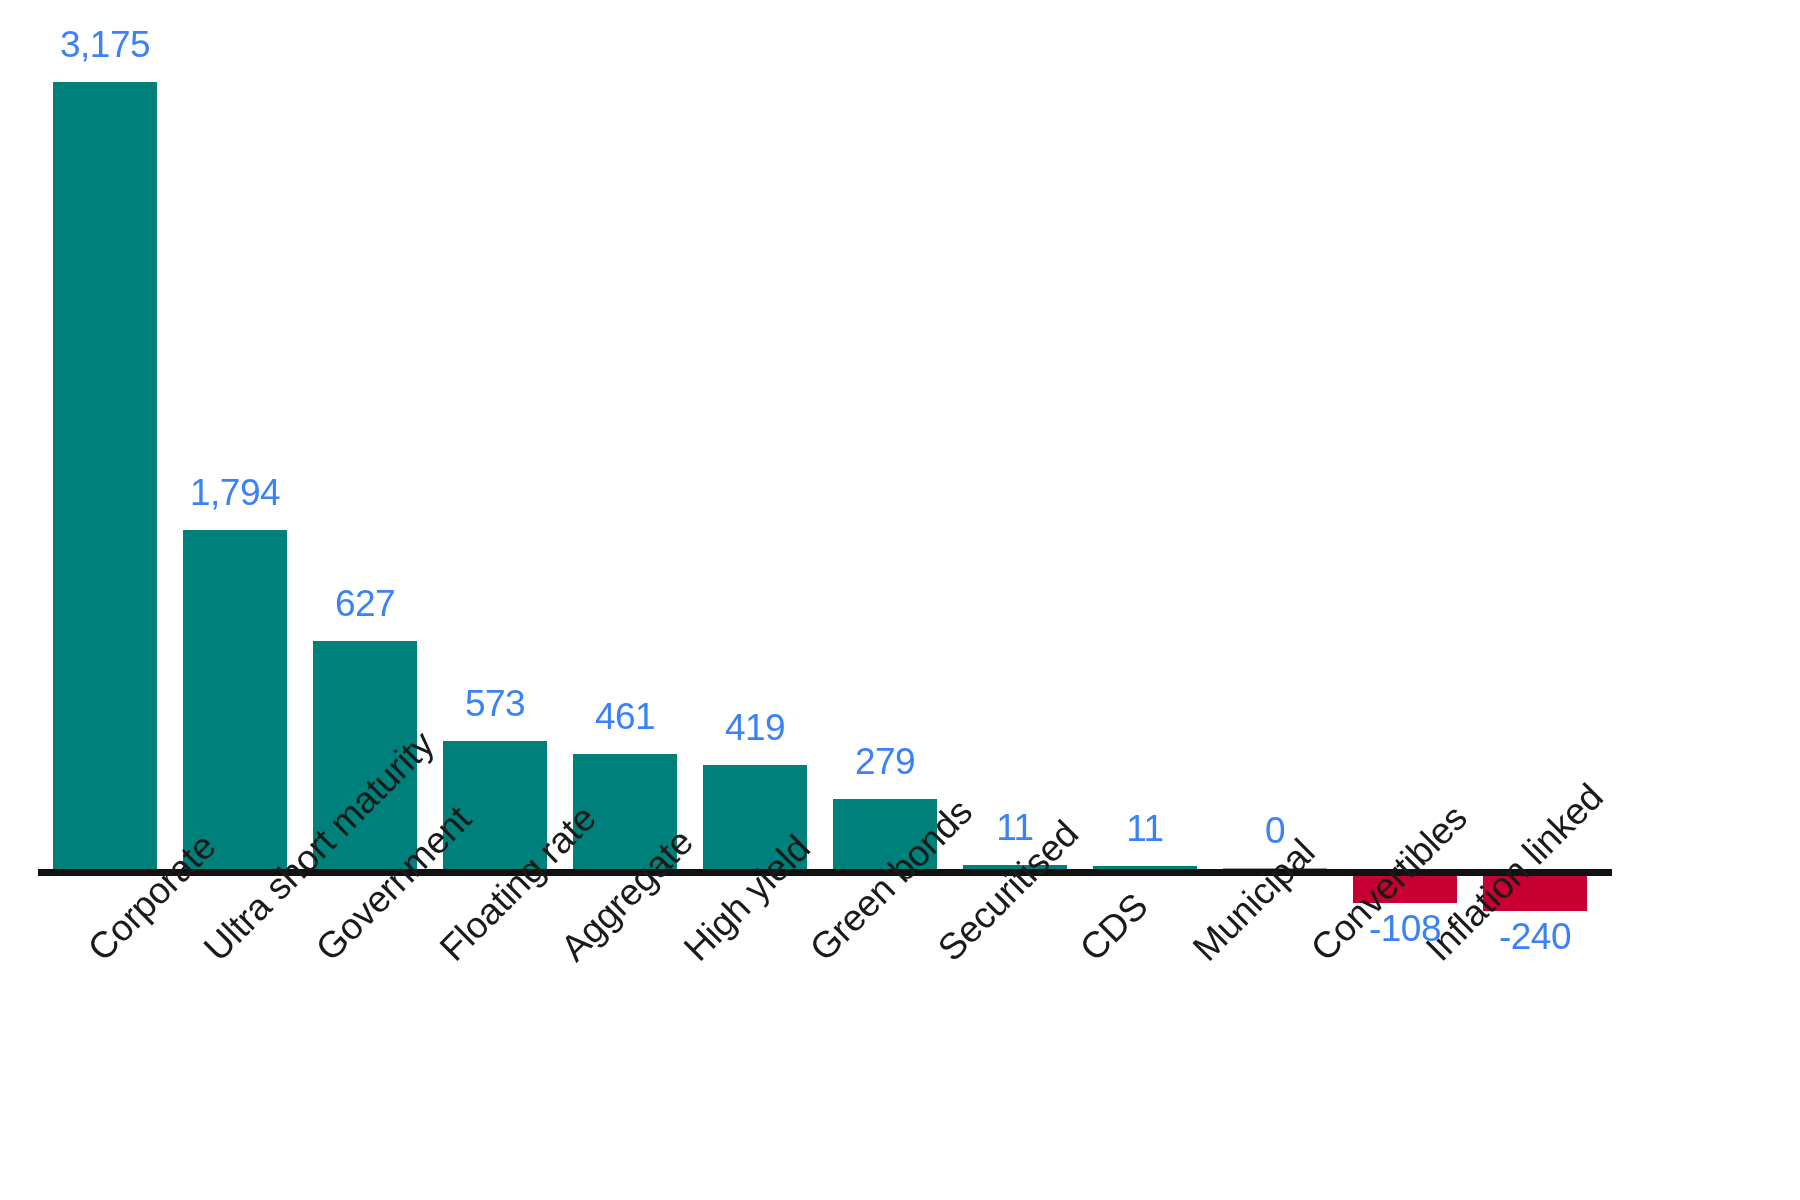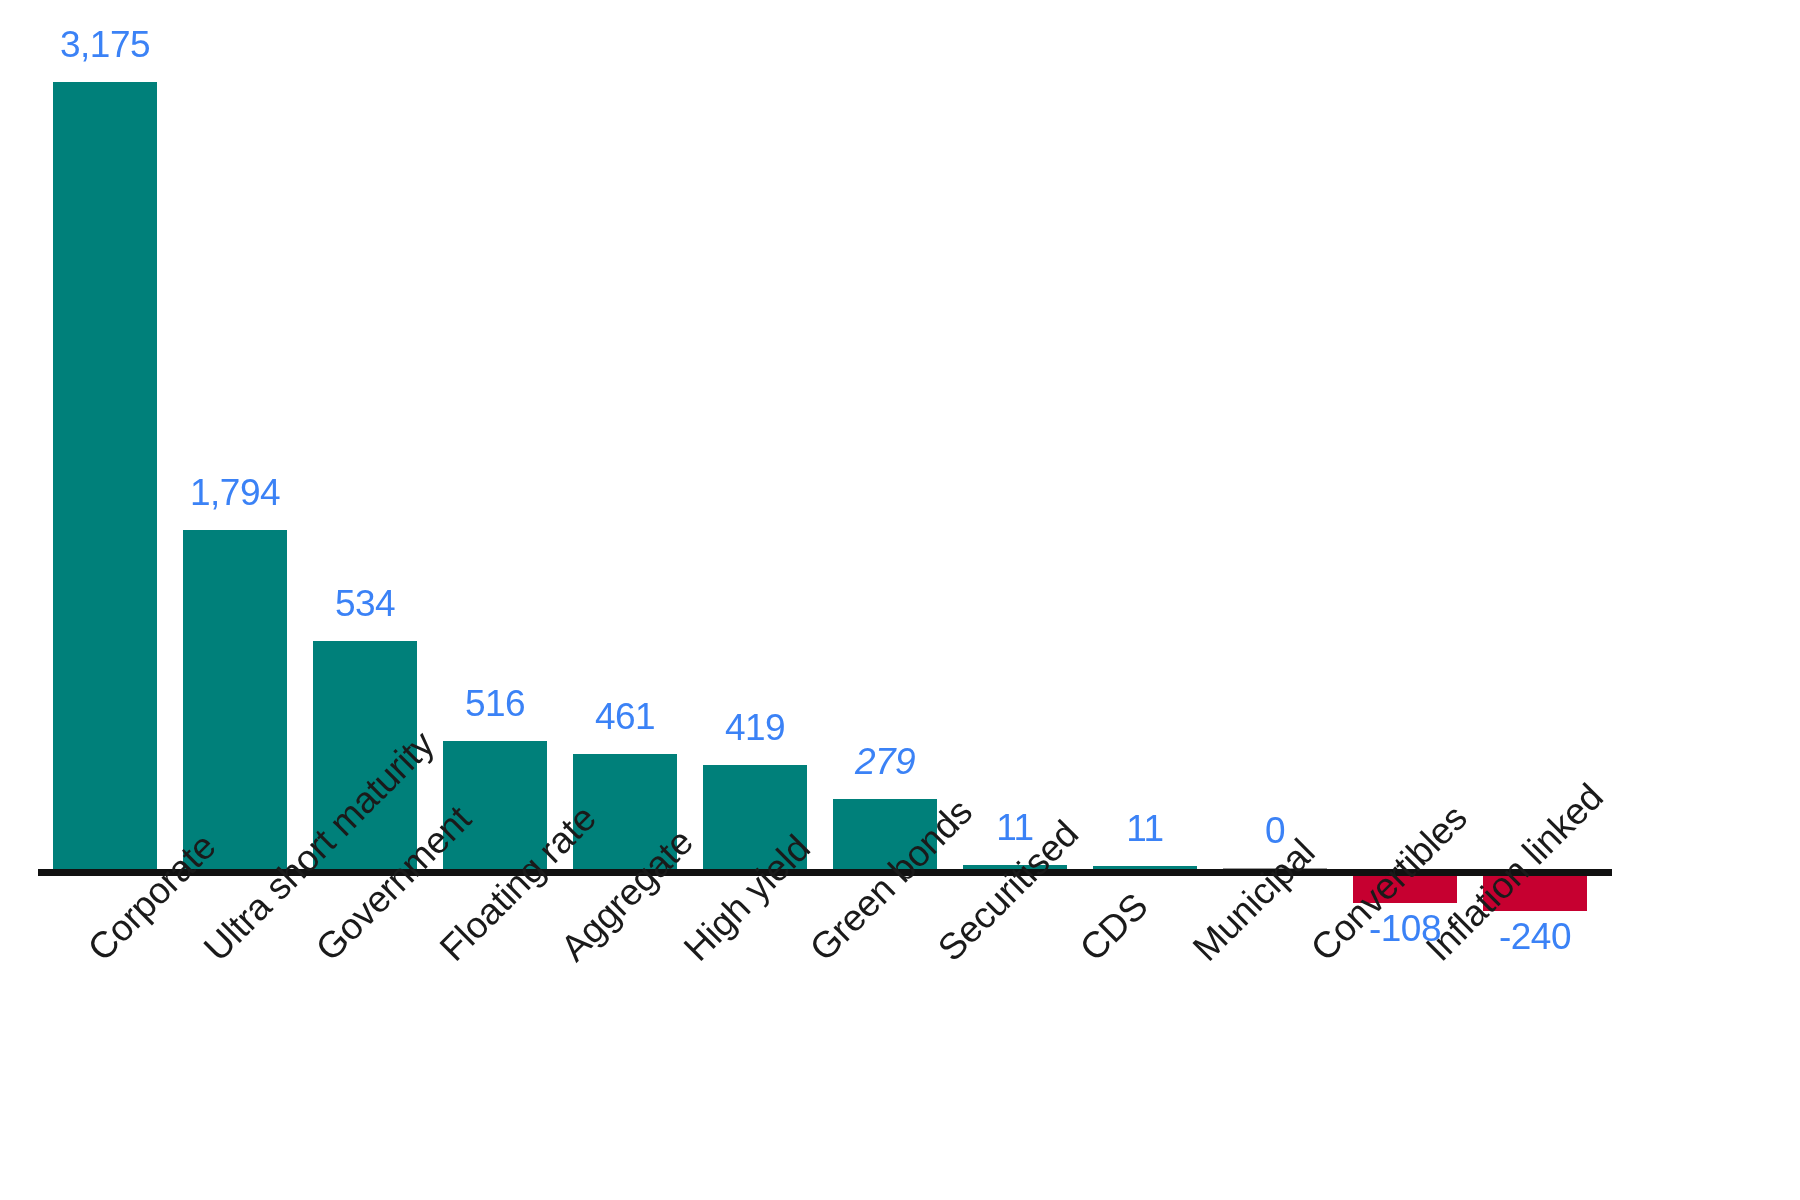--- a/index.html
+++ b/index.html
@@ -98,25 +98,25 @@
     <div class="bar positive" style="left:963px; top:865px; width:104px; height:4px;"></div>
     <div class="bar positive" style="left:1093px; top:866px; width:104px; height:3px;"></div>
     <div class="bar zero" style="left:1223px; top:868px; width:104px; height:1px; background:#9a9a9a;"></div>
     <div class="bar negative" style="left:1353px; top:876px; width:104px; height:27px;"></div>
     <div class="bar negative" style="left:1483px; top:876px; width:104px; height:35px;"></div>
 
     <div class="axis-line"></div>
 
     <div class="value-label" style="left:33px; top:24px; width:144px;">3,175</div>
     <div class="value-label" style="left:163px; top:472px; width:144px;">1,794</div>
-    <div class="value-label" style="left:293px; top:583px; width:144px;">534</div>
-    <div class="value-label" style="left:423px; top:683px; width:144px;">516</div>
+    <div class="value-label" style="left:293px; top:583px; width:144px;">627</div>
+    <div class="value-label" style="left:423px; top:683px; width:144px;">573</div>
     <div class="value-label" style="left:553px; top:696px; width:144px;">461</div>
     <div class="value-label" style="left:683px; top:707px; width:144px;">419</div>
-    <div class="value-label" style="left:813px; top:741px; width:144px;font-style:italic;">279</div>
+    <div class="value-label" style="left:813px; top:741px; width:144px;">279</div>
     <div class="value-label" style="left:943px; top:807px; width:144px;">11</div>
     <div class="value-label" style="left:1073px; top:808px; width:144px;">11</div>
     <div class="value-label" style="left:1203px; top:810px; width:144px;">0</div>
     <div class="value-label" style="left:1333px; top:908px; width:144px;">-108</div>
     <div class="value-label" style="left:1463px; top:916px; width:144px;">-240</div>
 
     <div class="cat-label-wrap" style="left:80px; top:940px;">
       <div class="cat-label">Corporate</div>
     </div>
     <div class="cat-label-wrap" style="left:196px; top:940px;">

